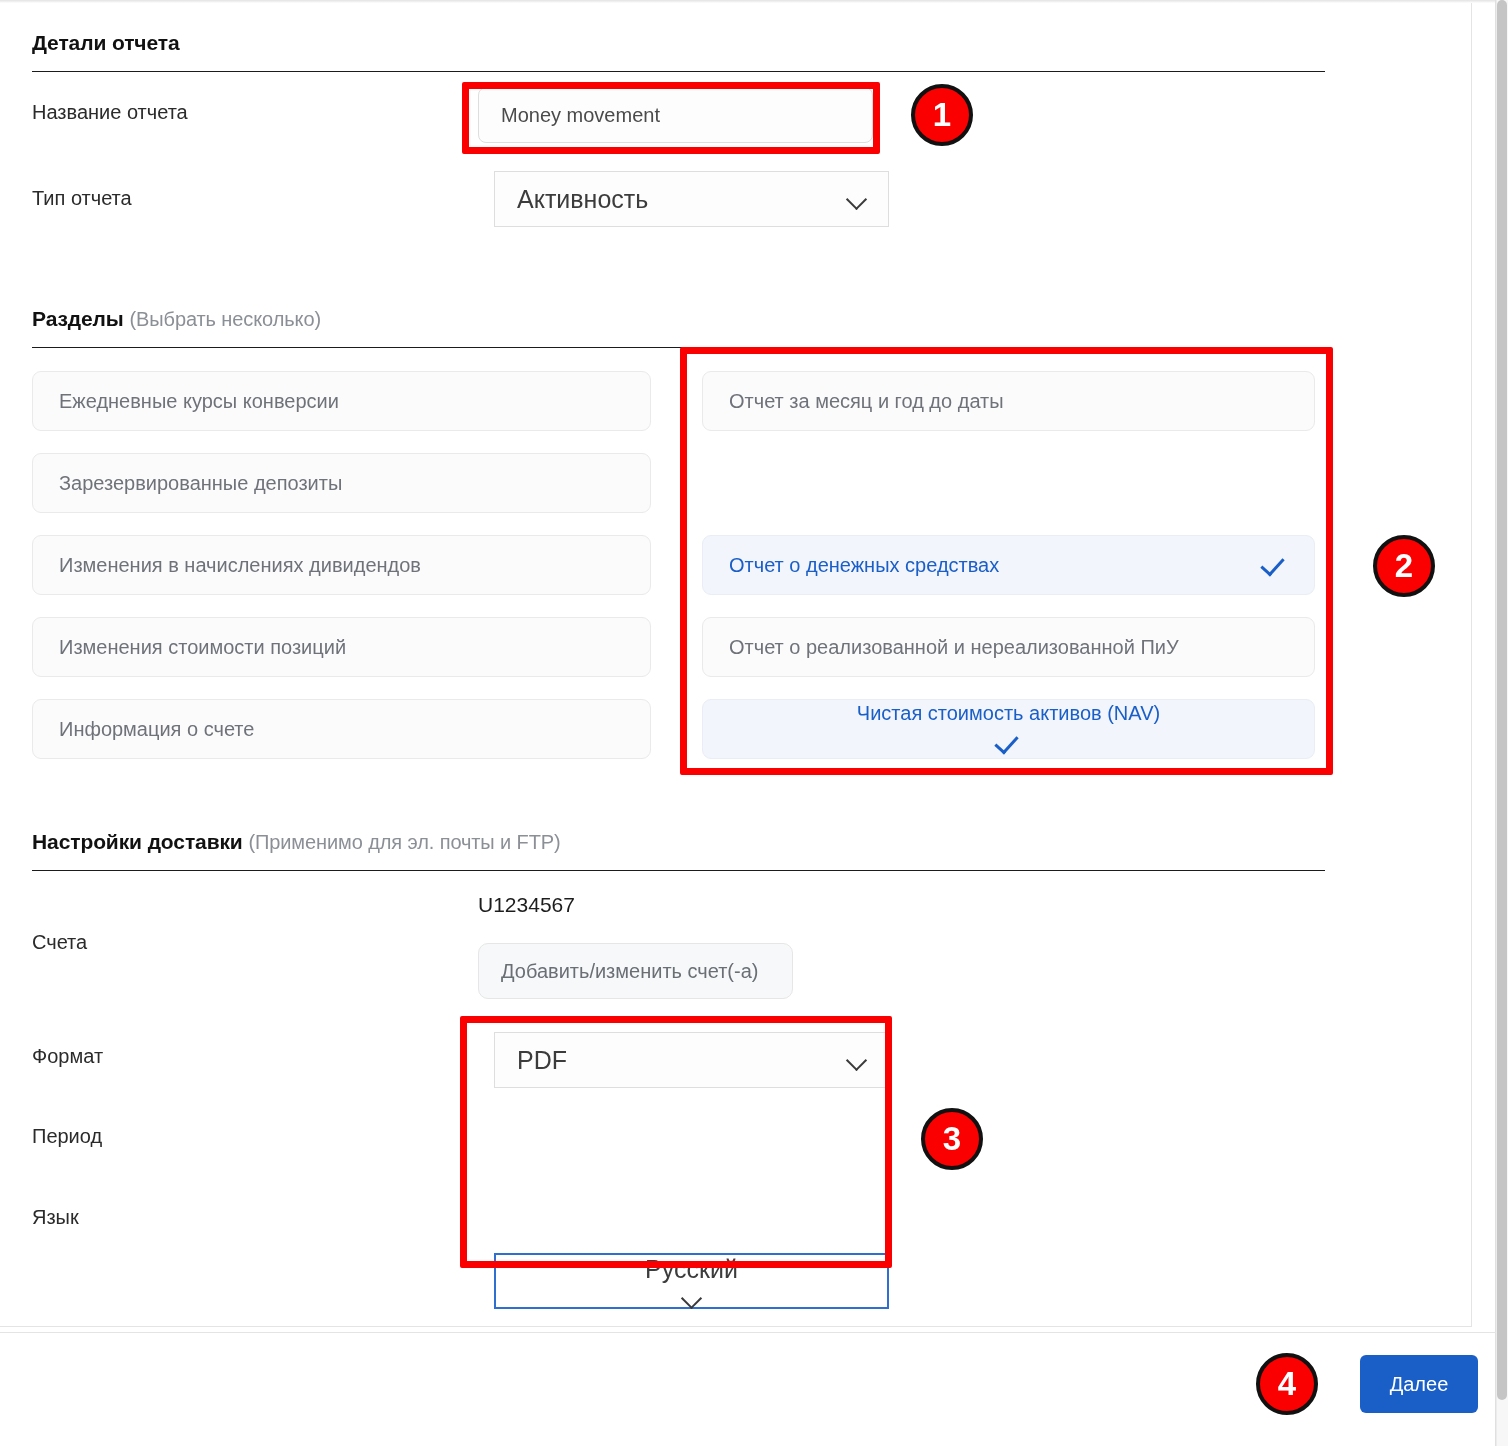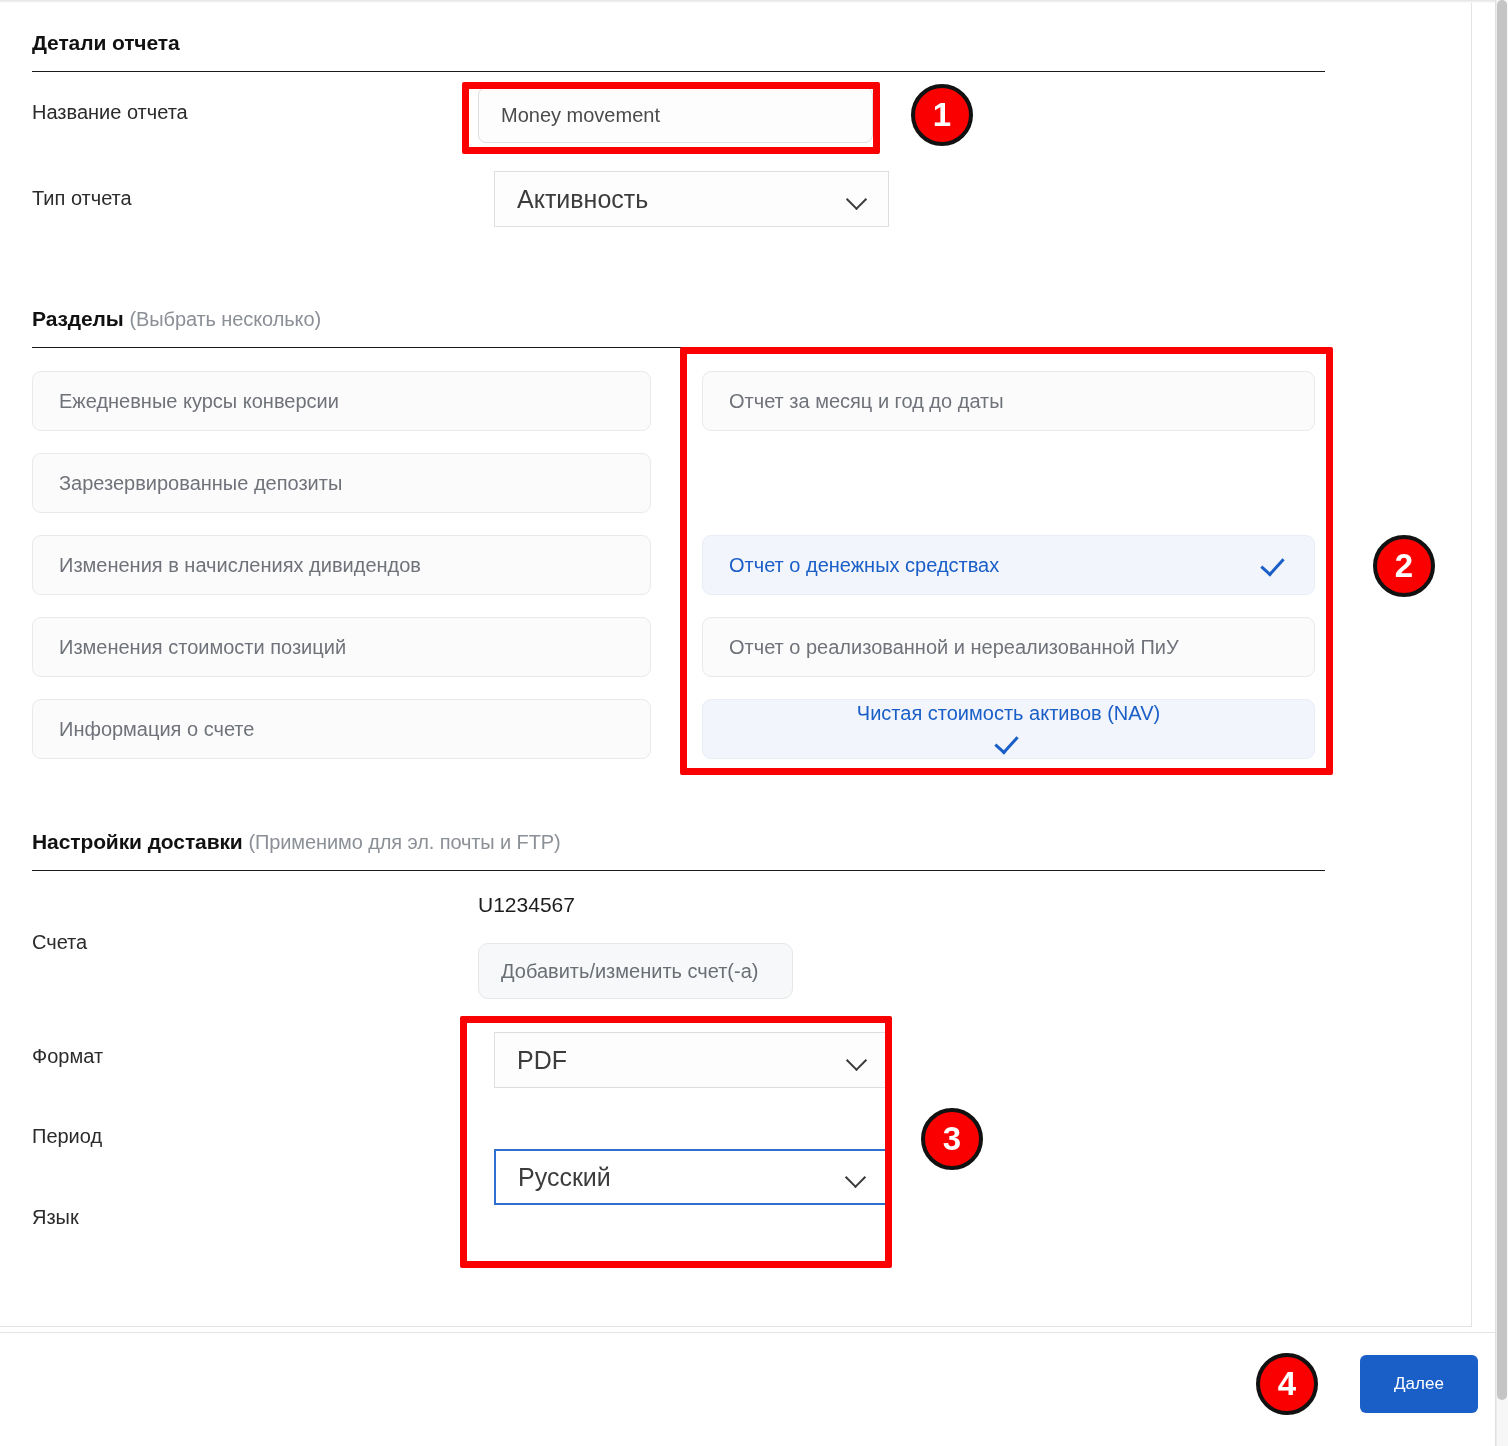--- a/index.html
+++ b/index.html
@@ -170,21 +170,21 @@
   
   #footer-rule {
     position: absolute; left: 0; top: 1332px; width: 1496px; height: 1px;
     background: #e4e4e4;
   }
   #next-button {
     position: absolute;
     left: 1360px; top: 1355px; width: 118px; height: 58px;
     background: #1a5fc8;
     border: none; border-radius: 6px;
-    color: #ffffff; font-size: 17px;
+    color: #ffffff; font-size: 20px;
     font-family: "Liberation Sans", sans-serif;
     cursor: pointer;
   }
 
   
   .anno-box {
     position: absolute;
     border: 7px solid #fa0000;
     border-radius: 2px;
     pointer-events: none;
@@ -279,21 +279,21 @@
 
   <div class="field-label" style="top:1042px;">Формат</div>
   <div class="select-box" style="top:1029px;">
     <span class="val">PDF</span>
     <span class="chev"></span>
   </div>
 
   <div class="field-label" style="top:1122px;">Период</div>
 
   <div class="field-label" style="top:1203px;">Язык</div>
-  <div class="select-box focused" style="top:1146px;">
+  <div class="select-box focused" style="top:1250px;flex-direction:column;">
     <span class="val">Русский</span>
     <span class="chev"></span>
   </div>
 
 </div>
 
 <div id="footer-rule"></div>
 <button id="next-button">Далее</button>
 
 <div class="anno-box" style="left:462px; top:82px; width:418px; height:72px;"></div>

